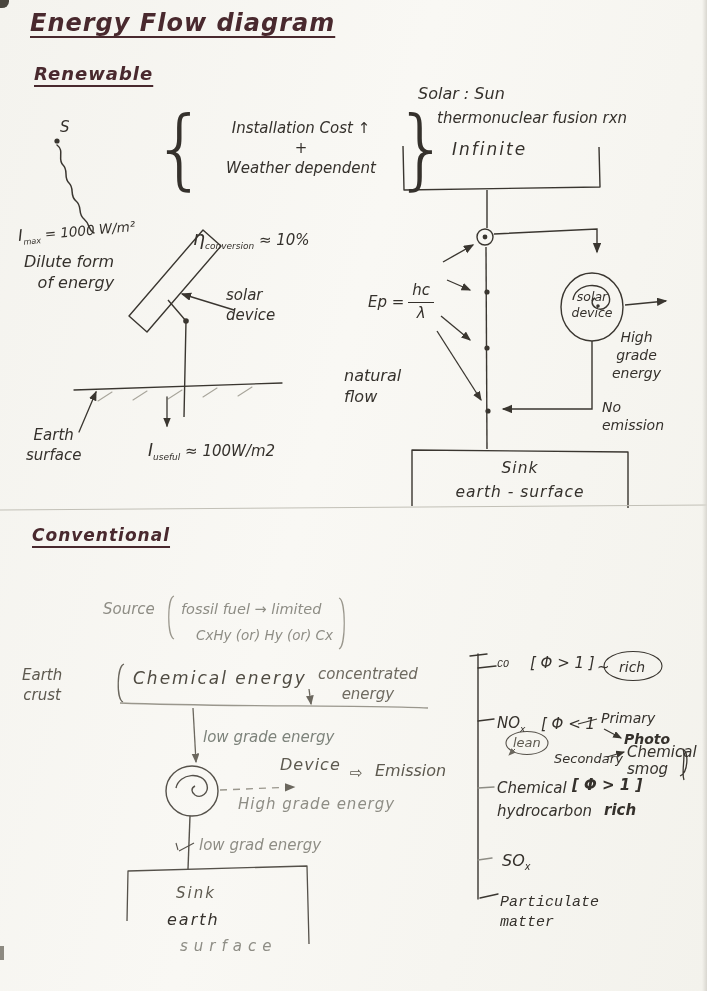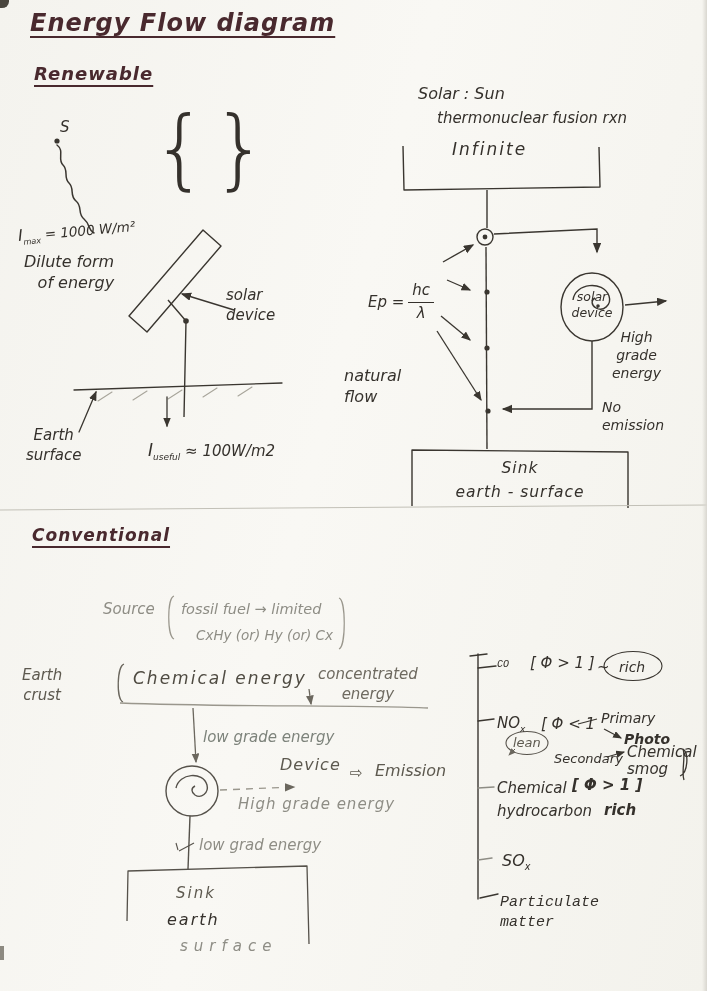--- a/index.html
+++ b/index.html
@@ -161,23 +161,29 @@
 
   <div class="t" style="left:60px; top:118px; font-size:15px;">S</div>
 
   <div class="t" style="left:18px; top:221px; font-size:13.5px; transform:rotate(-5deg);"><span style="font-size:16px;">I</span><span class="sub">max</span><span> = 1000 W/m²</span></div>
 
   <div class="t" style="left:24px; top:252px; font-size:16px;text-align:right;">Dilute form
 of energy</div>
 
   <div class="brace-box" style="left:152px; top:106px;">
     <span class="brace">{</span>
+    <span class="brace-lines" style="font-size:15px; width:178px;">
+      <span>Installation Cost ↑</span>
+      <span>+</span>
+      <span>Weather dependent</span>
+    </span>
     <span class="brace">}</span>
   </div>
 
+  <div class="t" style="left:193px; top:226px; font-size:15px;"><span style="font-size:19px;">η</span><span class="sub">conversion</span><span> ≈ 10%</span></div>
 
   <div class="t" style="left:226px; top:286px; font-size:15px;">solar
 device</div>
 
   <div class="t ctr" style="left:26px; top:426px; font-size:15px;">Earth
 surface</div>
 
   <div class="t" style="left:148px; top:439px; font-size:15px;"><span style="font-size:17px;">I</span><span class="sub">useful</span><span> ≈ 100W/m2</span></div>
 
   <div class="t" style="left:418px; top:84px; font-size:16px;">Solar : Sun</div>

